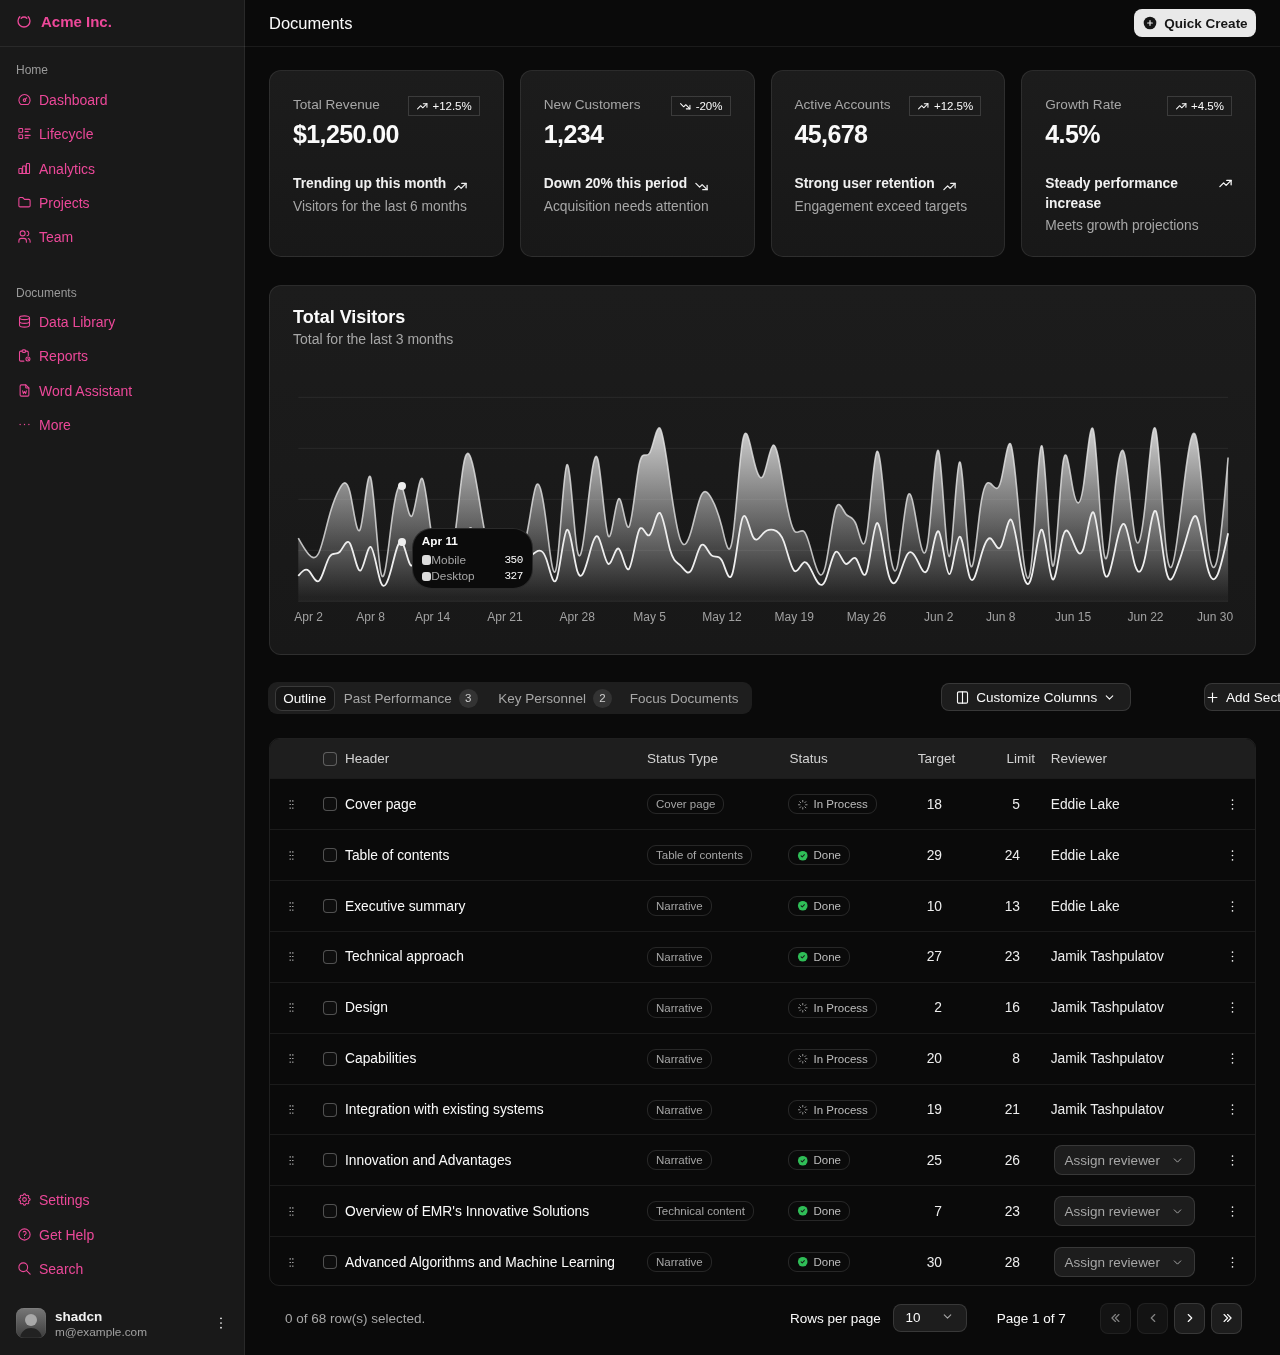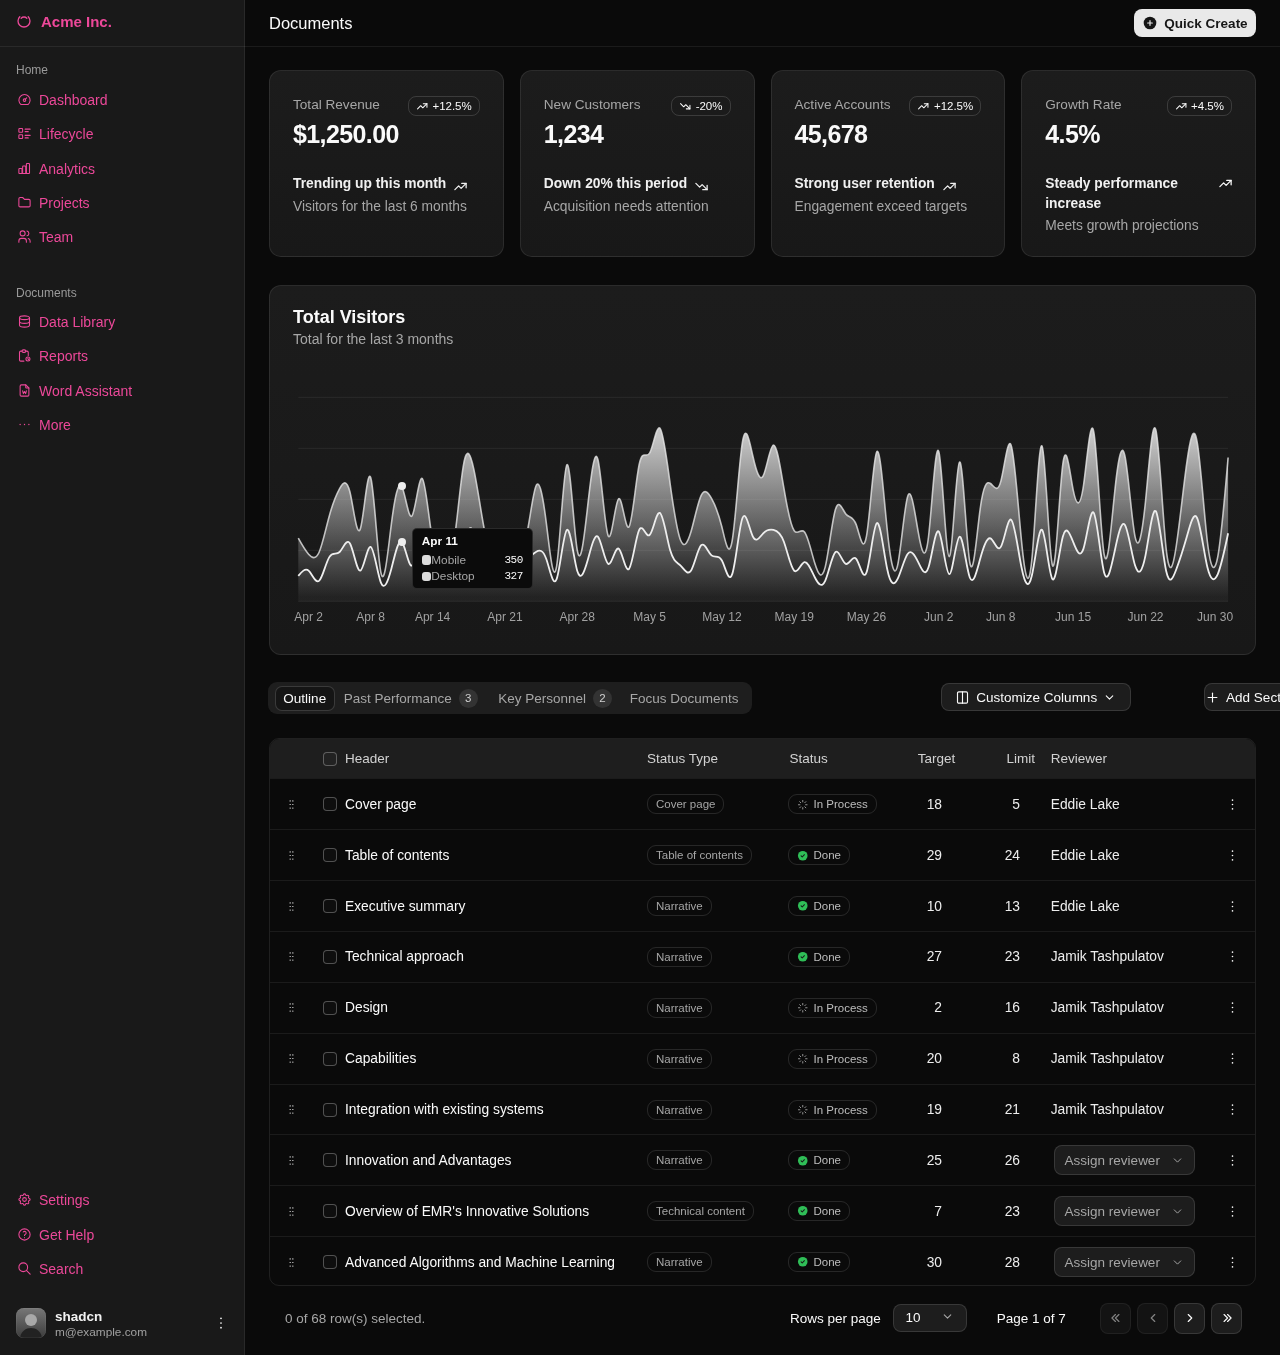--- a/index.html
+++ b/index.html
@@ -9,34 +9,34 @@
 .sitem{position:absolute;left:17px;display:flex;align-items:flex-start;gap:7px;font-size:14px;color:#ec4899;height:20px}
 .sitem svg{flex:0 0 auto}
 .slabel{position:absolute;left:16px;font-size:12px;color:#9a9a9a;font-weight:500;height:14px;display:flex;align-items:center}
 
 #hdr-title{position:absolute;left:269px;top:14px;font-size:16.5px;font-weight:500}
 #hdr-border{position:absolute;left:0;top:46px;width:1280px;height:1px;background:rgba(255,255,255,0.07)}
 #qc{position:absolute;left:1134px;top:9px;width:122px;height:28px;background:#e9e9e9;border-radius:8px;display:flex;align-items:center;justify-content:center;gap:6px;color:#161616;font-size:13.5px;font-weight:600}
 
 .card{position:absolute;top:70px;width:234.75px;height:187px;background:linear-gradient(180deg,#1c1c1c,#181818);border:1px solid rgba(255,255,255,0.085);border-radius:12px}
 .c-title{position:absolute;left:23px;top:26px;font-size:13.6px;color:#a6a6a6}
-.c-badge{position:absolute;right:23px;top:25px;height:20px;border:1px solid rgba(255,255,255,0.14);border-radius:8px;display:flex;align-items:center;gap:4px;padding:0 7px;font-size:11.5px;color:#fafafa}
+.c-badge{position:absolute;right:23px;top:25px;height:20px;border:1px solid rgba(255,255,255,0.14);border-radius:0;display:flex;align-items:center;gap:4px;padding:0 7px;font-size:11.5px;color:#fafafa}
 .c-value{position:absolute;left:23px;top:50.5px;font-size:25px;line-height:25px;font-weight:600;letter-spacing:-0.6px;color:#fafafa}
 .c-f1{position:absolute;left:23px;top:103px;font-size:13.8px;font-weight:600;color:#f0f0f0;display:flex;align-items:flex-end;gap:7px;line-height:19.5px}
 .c-f2{position:absolute;left:23px;top:128px;font-size:13.8px;color:#a6a6a6}
 
 #chartcard{position:absolute;left:269px;top:285px;width:987px;height:370px;background:linear-gradient(180deg,#1c1c1c,#181818);border:1px solid rgba(255,255,255,0.085);border-radius:12px}
 #ch-title{position:absolute;left:23px;top:21px;font-size:18px;font-weight:700}
 #ch-sub{position:absolute;left:23px;top:45px;font-size:14px;color:#a6a6a6}
 #toggle{position:absolute;left:627px;top:22.5px;width:337px;height:33.5px;border:1px solid rgba(255,255,255,0.12);border-radius:9px;display:flex;overflow:hidden}
 .tg{flex:1;display:flex;align-items:center;justify-content:center;font-size:13.5px;color:#fafafa;border-left:1px solid rgba(255,255,255,0.12)}
 .tg:first-child{border-left:none;background:#373737}
 .chartsvg{position:absolute;left:0;top:0}
 .dot{position:absolute;width:8px;height:8px;border-radius:50%;background:#ededed}
-#tooltip{position:absolute;left:141.8px;top:241.5px;width:121px;height:61px;background:#0b0b0b;border:1px solid rgba(255,255,255,0.13);border-radius:5px;padding:5px 9px;font-size:11.8px}
+#tooltip{position:absolute;left:141.8px;top:241.5px;width:121px;height:61px;background:#0b0b0b;border:1px solid rgba(255,255,255,0.13);border-radius:20px;padding:5px 9px;font-size:11.8px}
 #tooltip .tt-title{font-weight:600;color:#fafafa;margin-bottom:4px}
 .tt-row{display:flex;align-items:center;height:16.5px;color:#a6a6a6}
 .tt-sw{width:9.5px;height:9.5px;border-radius:3px;background:#dcdcdc}
 .tt-val{margin-left:auto;color:#fafafa;font-family:"Liberation Mono",monospace;font-size:11px;letter-spacing:-0.5px}
 
 #tabslist{position:absolute;left:268px;top:682px;width:484px;height:32px;background:#1e1e1e;border-radius:9px}
 #tab-active{position:absolute;left:275px;top:685.5px;width:59.5px;height:25px;background:#151515;border:1px solid rgba(255,255,255,0.16);border-radius:7px;display:flex;align-items:center;justify-content:center;font-size:13.5px;font-weight:500;color:#fafafa}
 .tab-in{position:absolute;top:682px;height:32px;display:flex;align-items:center;gap:7px;font-size:13.5px;font-weight:500;color:#a6a6a6}
 .tbadge{width:19px;height:19px;border-radius:9.5px;background:#333;color:#d0d0d0;font-size:11.5px;display:flex;align-items:center;justify-content:center}
 .obtn{position:absolute;top:683px;height:28px;background:#1d1d1d;border:1px solid rgba(255,255,255,0.12);border-radius:8px;display:flex;align-items:center;justify-content:center;gap:6px;font-size:13.5px;font-weight:500;color:#fafafa}

